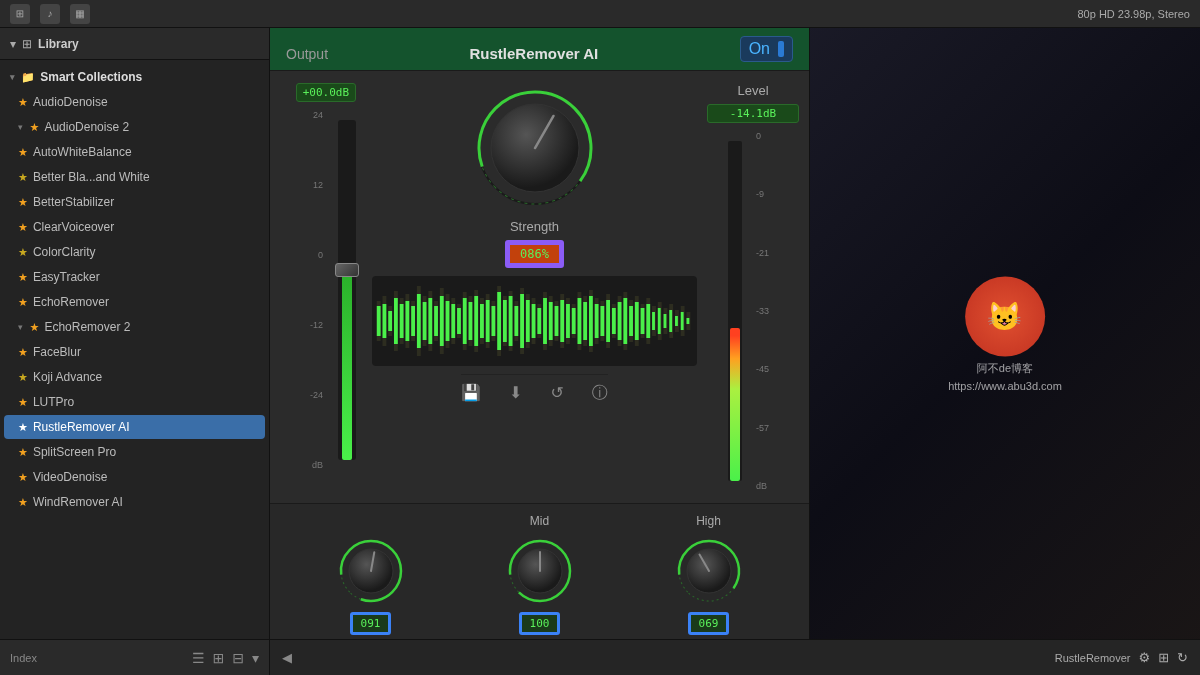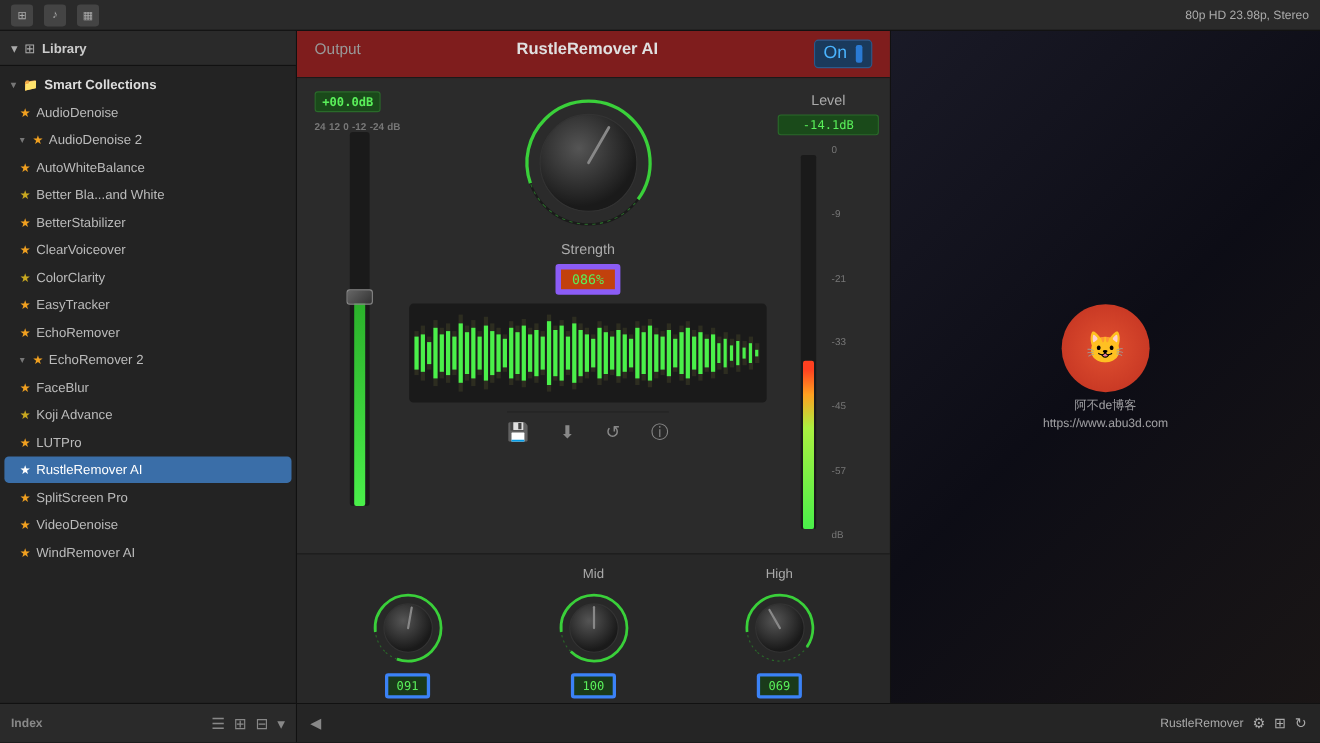--- a/index.html
+++ b/index.html
@@ -121,21 +121,21 @@
       background: #2a2a2a;
       border-top: 1px solid #111;
       display: flex;
       align-items: center;
       padding: 0 10px;
       gap: 12px;
       font-size: 11px;
       color: #888;
     }
     .sidebar-footer-label {
-      font-size: 11px; color: #888; font-weight: bold;
+      font-size: 11px; color: #888;
     }
     .sidebar-footer-icons {
       margin-left: auto;
       display: flex; gap: 8px; align-items: center;
     }
 
     
     .content-area {
       flex: 1;
       display: flex;
@@ -157,24 +157,24 @@
       border-right: 1px solid #111;
       display: flex;
       flex-direction: column;
       flex-shrink: 0;
       position: relative;
     }
 
     
     .plugin-header {
       display: flex;
-      align-items: flex-start;
+      align-items: flex-end;
       justify-content: space-between;
       padding: 8px 16px;
-      background: #7f1d1d;
+      background: #14532d;
       border-bottom: 1px solid #1a1a1a;
     }
     .plugin-output-label {
       font-size: 14px;
       color: #999;
     }
     .plugin-title {
       font-size: 15px;
       font-weight: 600;
       color: #e0e0e0;
@@ -203,24 +203,23 @@
       display: flex;
       padding: 12px 16px;
       gap: 16px;
       flex: 1;
     }
 
     
     .fader-area {
       display: flex;
       flex-direction: column;
-      align-items: flex-start;
+      align-items: flex-end;
       width: 70px;
       position: relative;
-      font-weight: bold;
     }
     .fader-db-display {
       background: #1a4a1a;
       border: 1px solid #2a6a2a;
       border-radius: 3px;
       padding: 2px 6px;
       font-size: 11px;
       color: #5af05a;
       font-family: monospace;
       margin-bottom: 8px;
@@ -233,21 +232,21 @@
       height: 360px;
       width: 50px;
     }
     .fader-scale-marks {
       position: absolute;
       left: 0;
       top: 0;
       height: 100%;
       width: 20px;
       display: flex;
-      flex-direction: row;
+      flex-direction: column;
       justify-content: space-between;
     }
     .fader-mark {
       font-size: 9px;
       color: #777;
       text-align: right;
       padding-right: 3px;
     }
     .fader-track {
       position: absolute;

